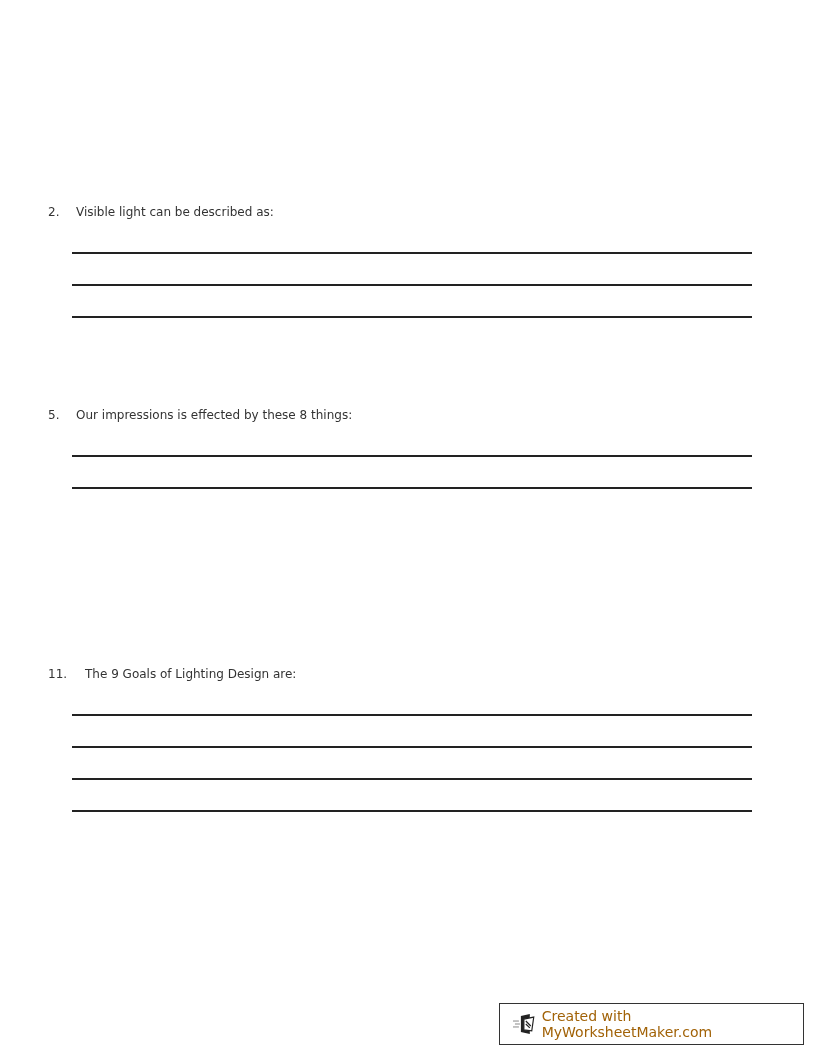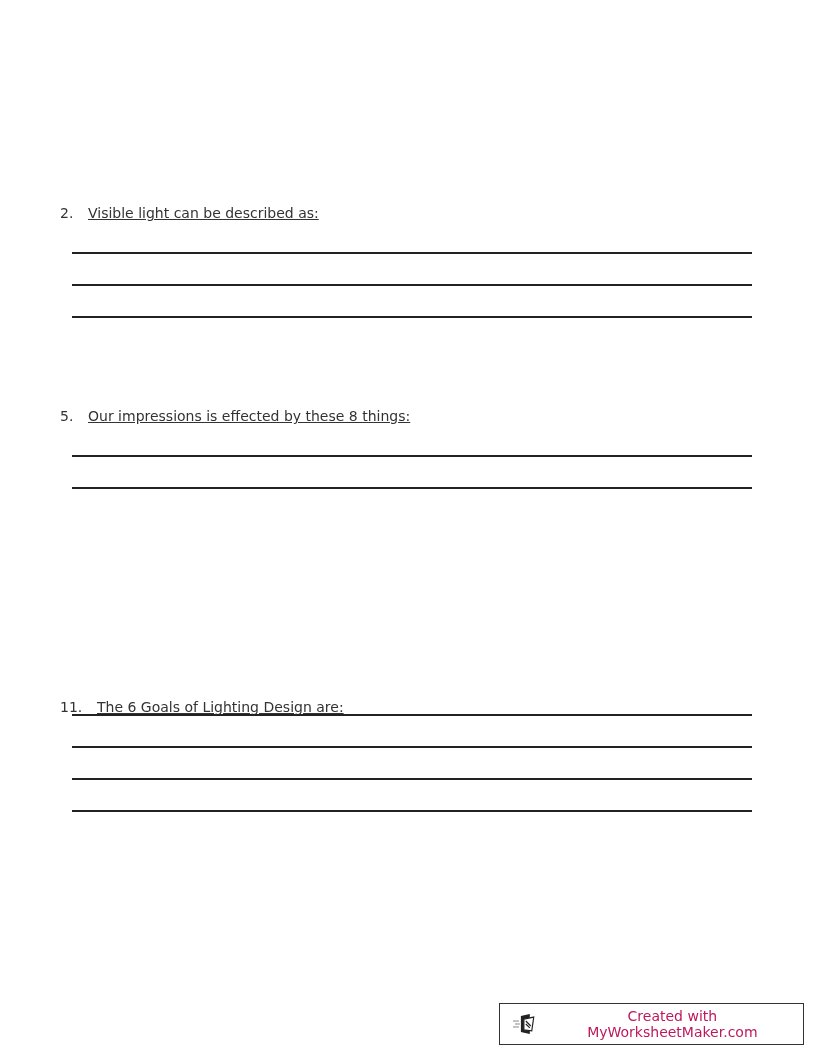--- a/index.html
+++ b/index.html
@@ -1,30 +1,30 @@
 <!DOCTYPE html>
 <html><head>
   <meta charset="utf-8">
   <style>
     html, body { margin: 0; padding: 0; background: #ffffff; }
     body { width: 816px; height: 1056px; position: relative; overflow: hidden;
            font-family: "DejaVu Sans", sans-serif; color: #2b2b2b; }
     .title { position: absolute; left: 48px; top: 49px; width: 520px;
              font-size: 31px; line-height: 39px; font-weight: normal; color: #2a2a2a;
              letter-spacing: -0.3px; margin: 0; }
-    .question { position: absolute; left: 60px; font-size: 14px; color: #333; text-decoration: underline; }
+    .question { position: absolute; left: 48px; font-size: 12px; color: #333; }
     .question .num { display: inline-block; }
     .q2 .num, .q5 .num { width: 28px; }
-    .q11 .num { width: 37px; margin-top: 32px; }
+    .q11 .num { width: 37px; }
     .line { position: absolute; left: 72px; width: 680px; height: 2px; background: #222; }
     .badge { position: absolute; left: 499px; top: 1003px; width: 305px; height: 42px;
              border: 1px solid #333; box-sizing: border-box; display: flex; align-items: center;
              padding-left: 12px; background: #fff; }
     .badge .logo { width: 24px; height: 22px; margin-right: 6px; }
-    .badge .text { font-size: 14px; color: #be185d; text-align: center; }
+    .badge .text { font-size: 14px; color: #a16207; }
   </style>
 </head>
 <body>
 
 <h1 class="title">
   <br>
 </h1>
 
 <div class="question q2" style="top: 205px;">
   <span class="num">2.</span><span>Visible light can be described as:</span>
@@ -33,21 +33,21 @@
 <div class="line" style="top: 284px;"></div>
 <div class="line" style="top: 316px;"></div>
 
 <div class="question q5" style="top: 408px;">
   <span class="num">5.</span><span>Our impressions is effected by these 8 things:</span>
 </div>
 <div class="line" style="top: 455px;"></div>
 <div class="line" style="top: 487px;"></div>
 
 <div class="question q11" style="top: 667px;">
-  <span class="num">11.</span><span>The 6 Goals of Lighting Design are:</span>
+  <span class="num">11.</span><span>The 9 Goals of Lighting Design are:</span>
 </div>
 <div class="line" style="top: 714px;"></div>
 <div class="line" style="top: 746px;"></div>
 <div class="line" style="top: 778px;"></div>
 <div class="line" style="top: 810px;"></div>
 
 <div class="badge">
   <svg class="logo" viewBox="0 0 24 22">
     <g stroke="#888" stroke-width="1">
       <line x1="1" y1="8" x2="7" y2="8"></line>

